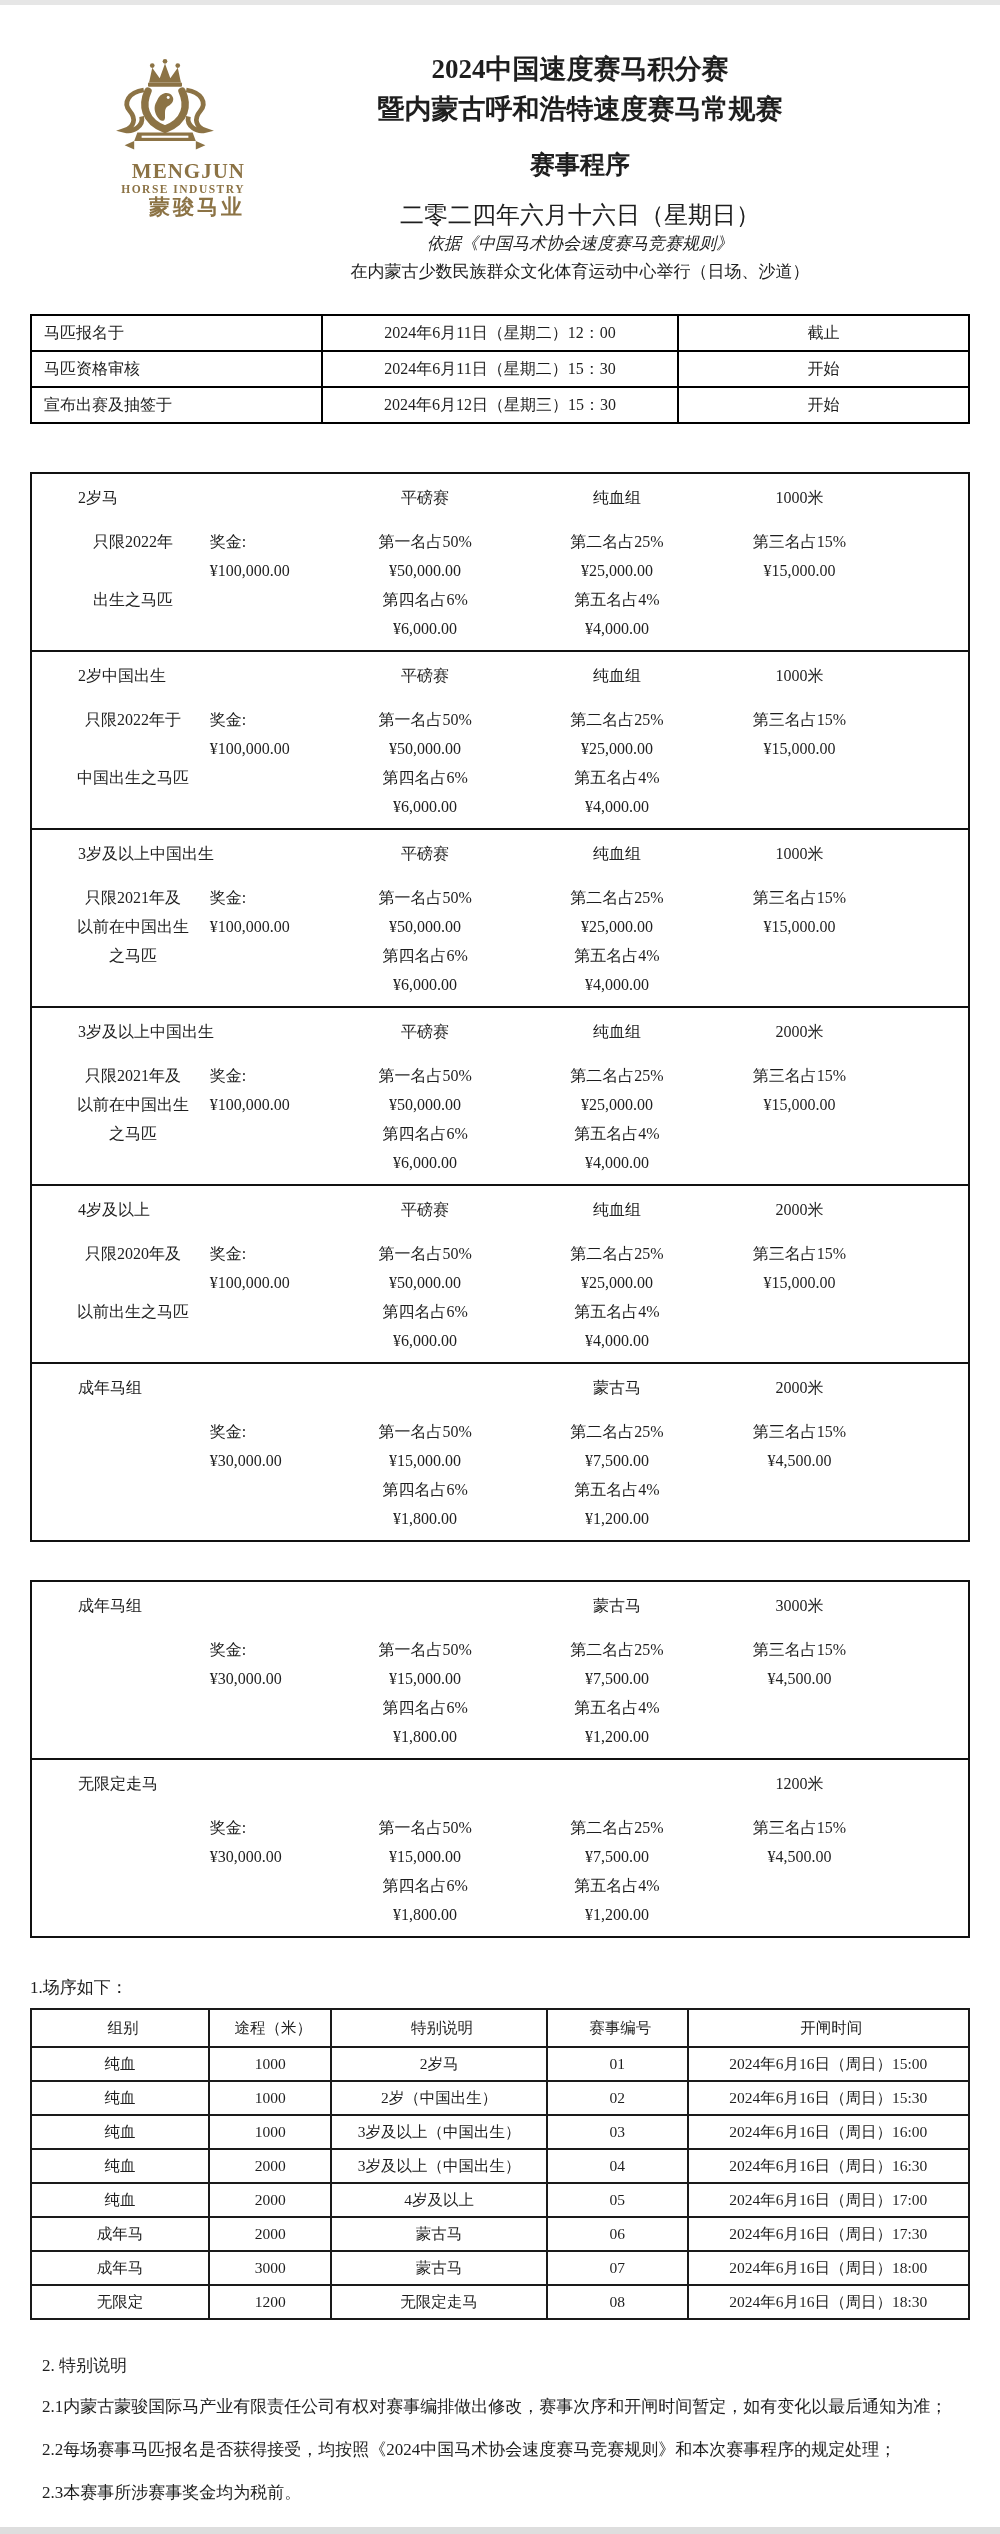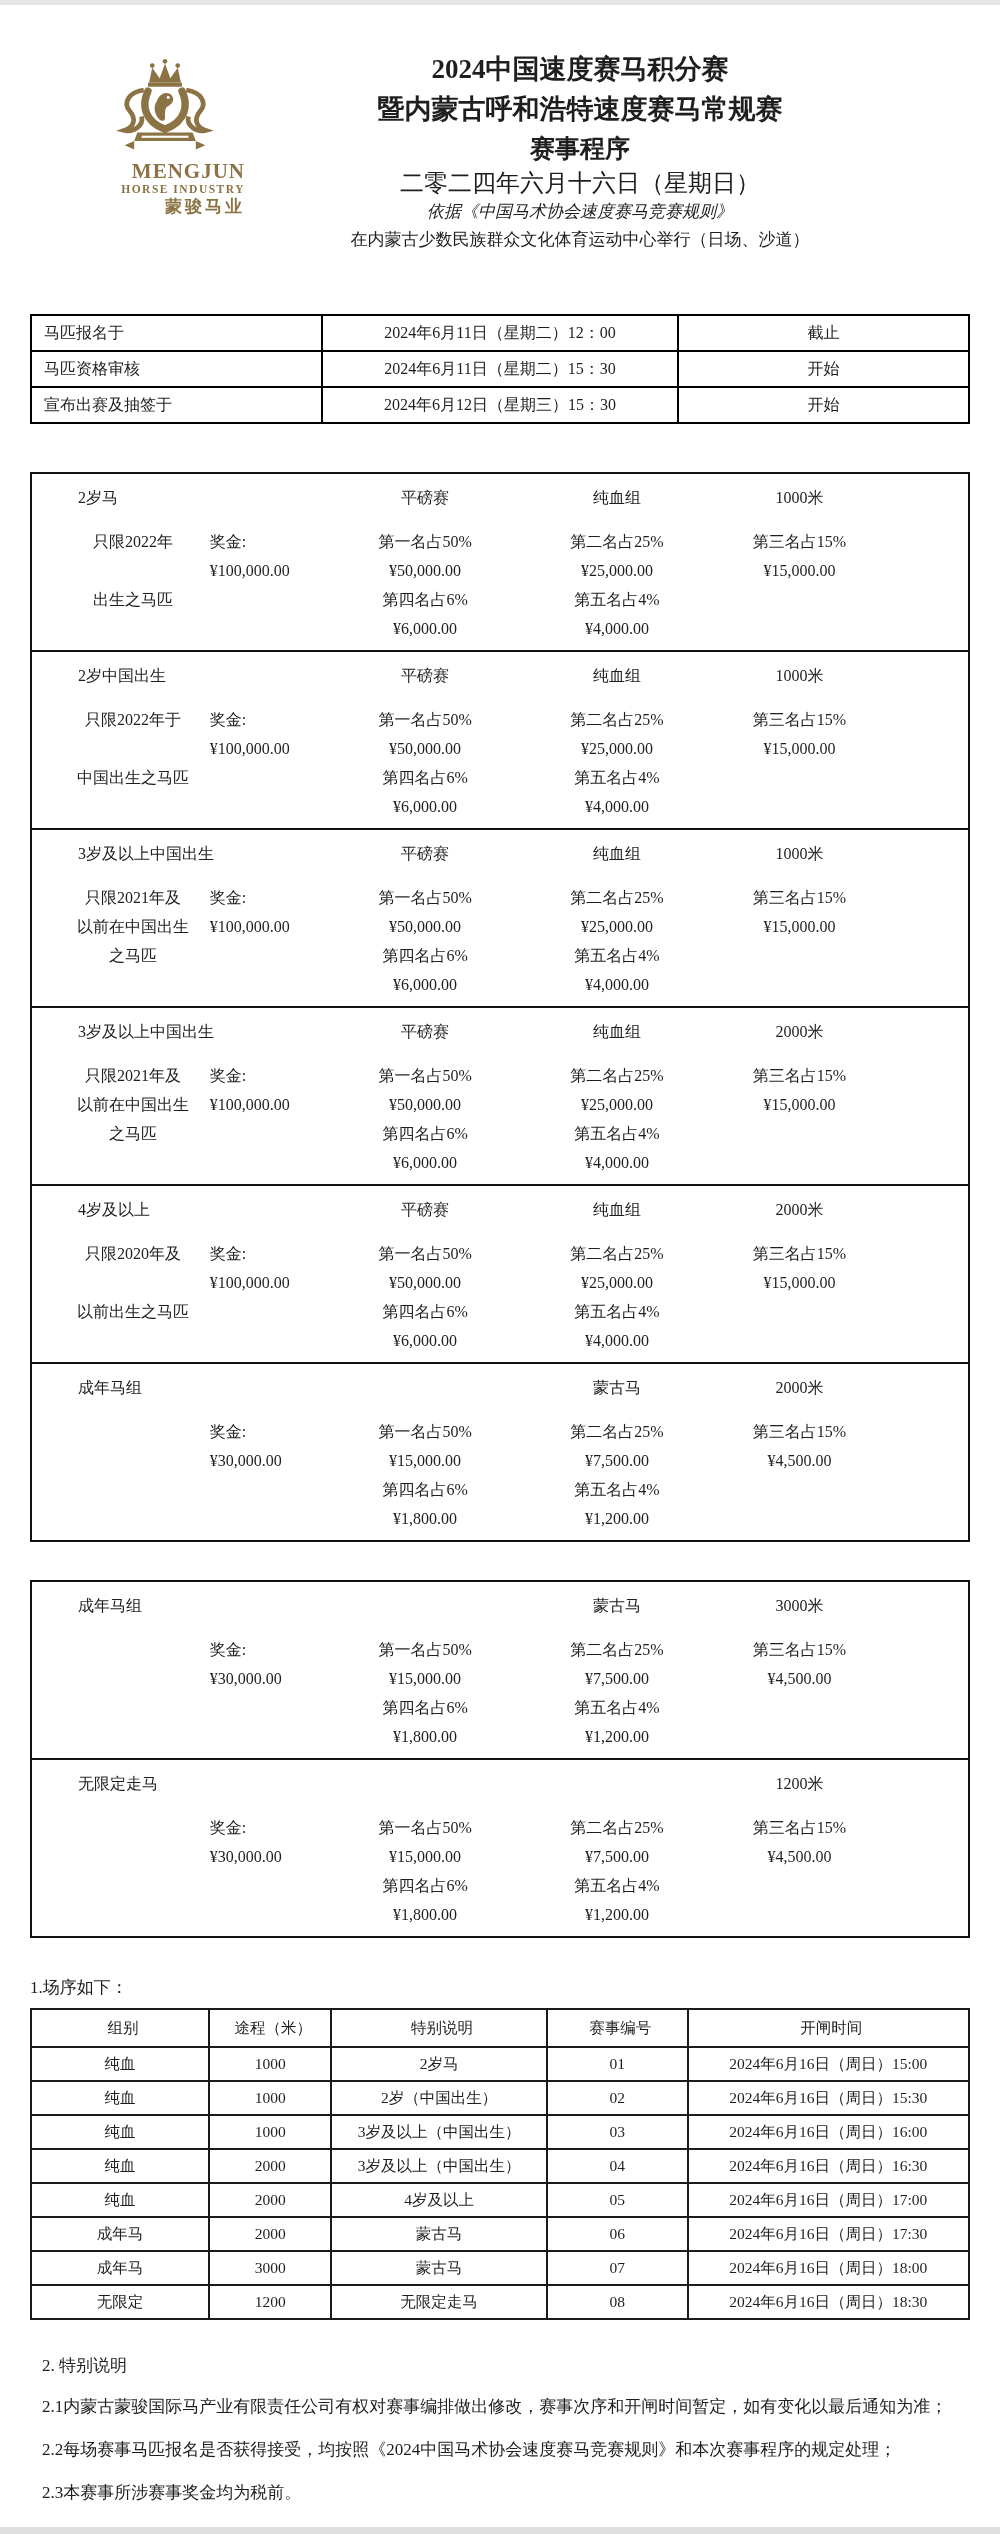--- a/index.html
+++ b/index.html
@@ -9,25 +9,25 @@
   }
   .strip-top{position:absolute;top:0;left:0;width:100%;height:5px;background:#e6e6e6;}
   .strip-bottom{position:absolute;bottom:0;left:0;width:100%;height:7px;background:#dedede;}
 
   
   .doc-header{position:relative;padding-top:50px;min-height:250px;}
   .logo{position:absolute;left:85px;top:56px;width:160px;text-align:right;color:#8c7345;}
   .logo svg{display:block;margin:0 auto;}
   .logo-en{font-size:21px;font-weight:bold;letter-spacing:1px;line-height:22px;margin-top:2px;}
   .logo-sub{font-size:11.5px;font-weight:bold;letter-spacing:1.5px;line-height:14px;}
-  .logo-cn{font-size:17px;font-weight:bold;letter-spacing:3px;line-height:22px;font-family:Liberation Serif, serif;}
+  .logo-cn{font-size:21px;font-weight:bold;letter-spacing:3px;line-height:22px;font-family:Liberation Serif, serif;}
   .titles{margin-left:160px;width:840px;text-align:center;}
   .t1{font-size:27px;font-weight:bold;line-height:39px;margin:0;}
   .t2{font-size:27px;font-weight:bold;line-height:40px;margin:0;}
-  .t3{font-size:25px;font-weight:bold;line-height:39px;margin:0;}
+  .t3{font-size:25px;font-weight:bold;line-height:39px;margin:16px;}
   .t4{font-size:24px;line-height:30px;margin:0;}
   .t5{font-size:17px;line-height:28px;margin:0;font-style:italic;}
   .t6{font-size:17px;line-height:28px;margin:0;}
 
   
   table{border-collapse:collapse;}
   .reg-table{width:940px;margin:14px auto 0 auto;font-size:16px;}
   .reg-table td{border:2px solid #000000;height:34px;padding:0;}
   .reg-table .rc1{width:31%;text-align:left;padding-left:12px;}
   .reg-table .rc2{width:38%;text-align:center;}

